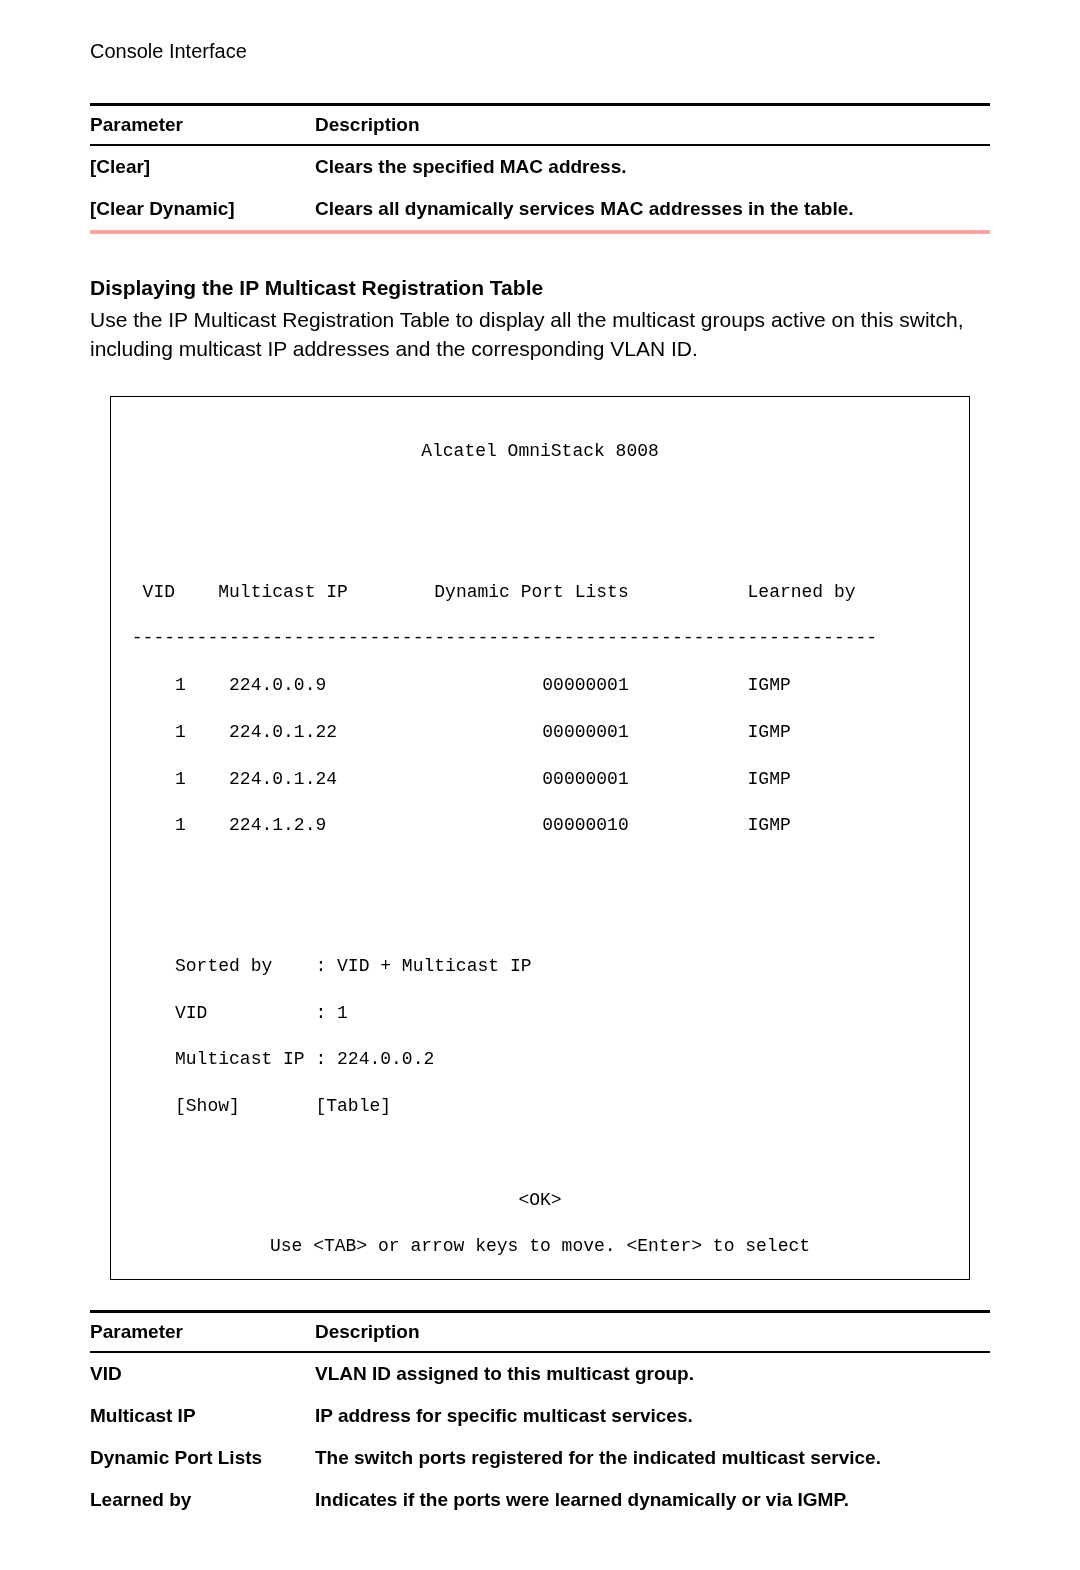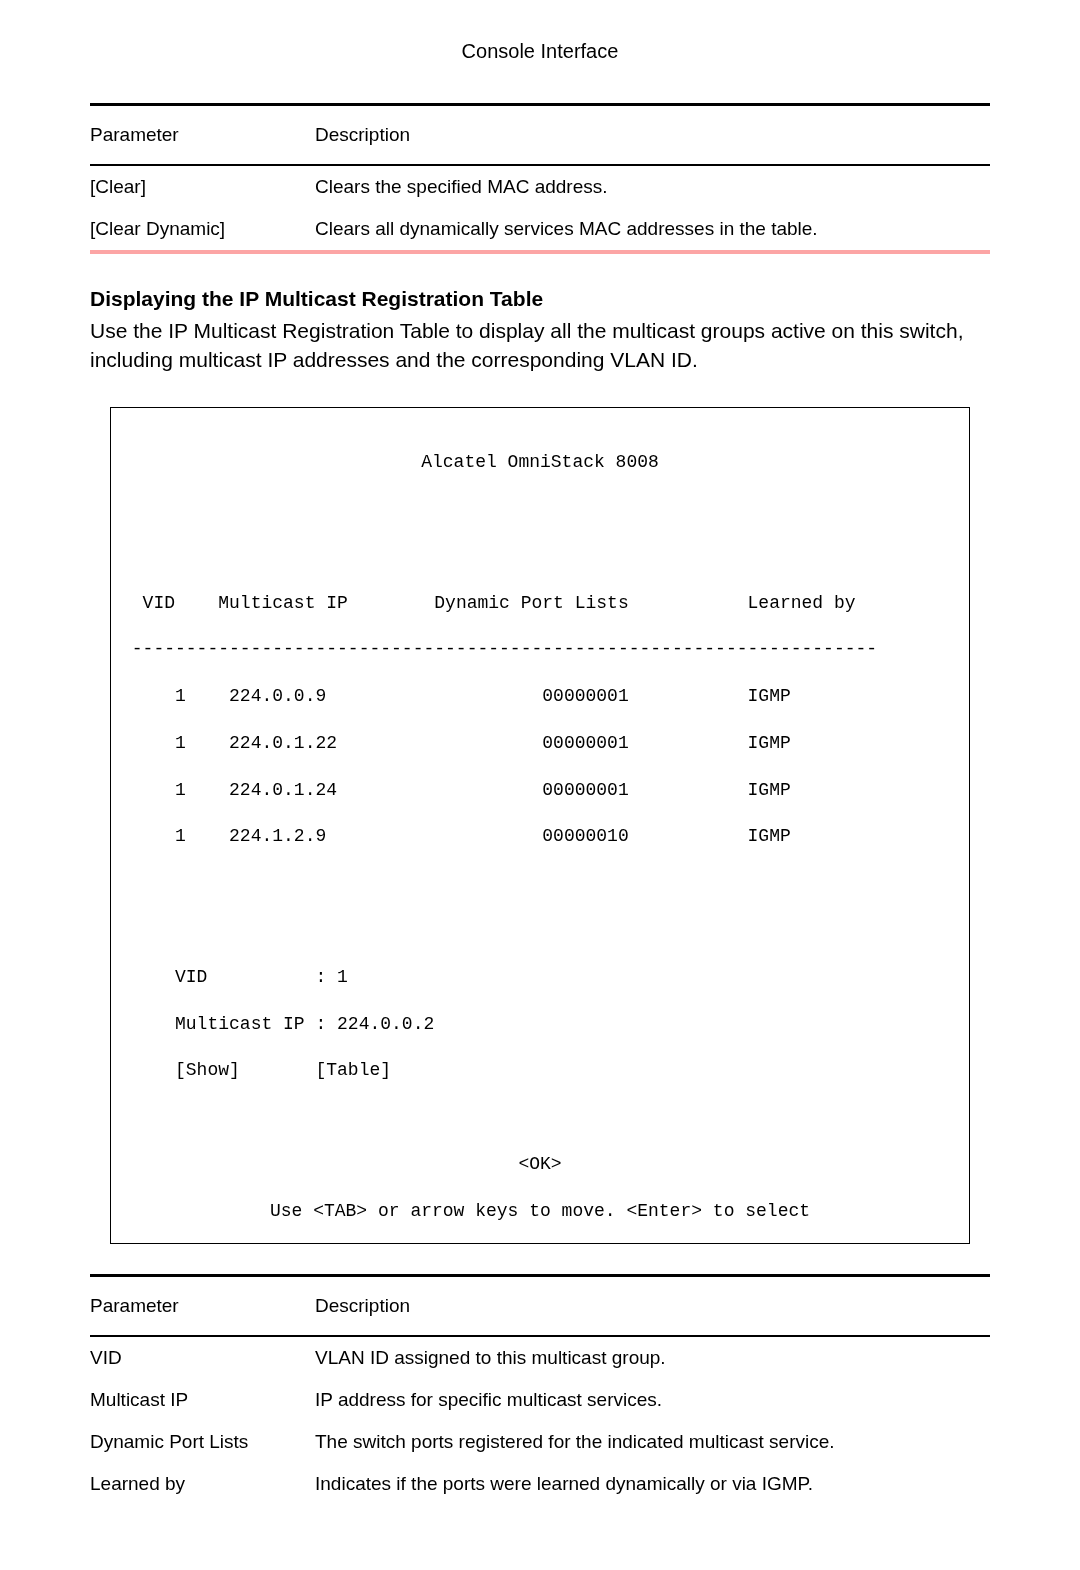--- a/index.html
+++ b/index.html
@@ -11,56 +11,55 @@
       min-height: 1570px;
       position: relative;
     }
     .page {
       padding: 40px 90px 40px 90px;
     }
     .section-header {
       font-size: 20px;
       font-weight: normal;
       margin-bottom: 40px;
-      text-align: center;
     }
     .param-table {
       width: 100%;
       border-collapse: collapse;
       margin-bottom: 20px;
     }
     .param-table .header-row {
       border-top: 3px solid #000;
       border-bottom: 2px solid #000;
     }
     .param-table th {
       text-align: left;
-      font-weight: normal;
+      font-weight: bold;
       font-size: 19px;
-      padding: 18px 0;
+      padding: 8px 0;
     }
     .param-table td {
       font-size: 19px;
       padding: 10px 0;
       vertical-align: top;
-      font-weight: normal;
+      font-weight: bold;
     }
     .param-table .last-row td {
       border-bottom: 4px solid #fca5a5;
     }
     .param-col {
       width: 25%;
     }
     .desc-col {
       width: 75%;
     }
     .subsection-heading {
       font-size: 21px;
       font-weight: bold;
-      margin-top: 33px;
+      margin-top: 42px;
       margin-bottom: 5px;
     }
     .body-text {
       font-size: 21px;
       line-height: 1.4;
       margin-bottom: 32px;
     }
     .console-box {
       border: 1px solid #000;
       margin: 10px 20px 30px 20px;
@@ -106,20 +105,21 @@
 <div>&nbsp;</div>
 <div>&nbsp;</div>
 <div>  <span>VID</span>    <span>Multicast IP</span>        <span>Dynamic Port Lists</span>           <span>Learned by</span></div>
 <div> ---------------------------------------------------------------------</div>
 <div>     <span>1</span>    <span>224.0.0.9</span>                    <span>00000001</span>           <span>IGMP</span></div>
 <div>     <span>1</span>    <span>224.0.1.22</span>                   <span>00000001</span>           <span>IGMP</span></div>
 <div>     <span>1</span>    <span>224.0.1.24</span>                   <span>00000001</span>           <span>IGMP</span></div>
 <div>     <span>1</span>    <span>224.1.2.9</span>                    <span>00000010</span>           <span>IGMP</span></div>
 <div>&nbsp;</div>
 <div>&nbsp;</div>
+<div>     <span>Sorted by</span>    : <span>VID + Multicast IP</span></div>
 <div>     <span>VID</span>          : <span>1</span></div>
 <div>     <span>Multicast IP</span> : <span>224.0.0.2</span></div>
 <div>     <span>[Show]</span>       <span>[Table]</span></div>
 <div>&nbsp;</div>
 <div class="console-center">&lt;OK&gt;</div>
 <div class="console-center">Use &lt;TAB&gt; or arrow keys to move. &lt;Enter&gt; to select</div></div>
 
   <table class="param-table">
     <tbody>
         <tr class="header-row">

